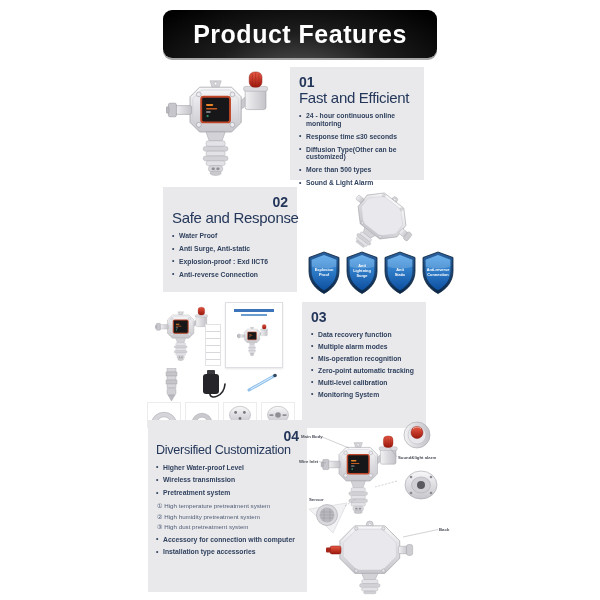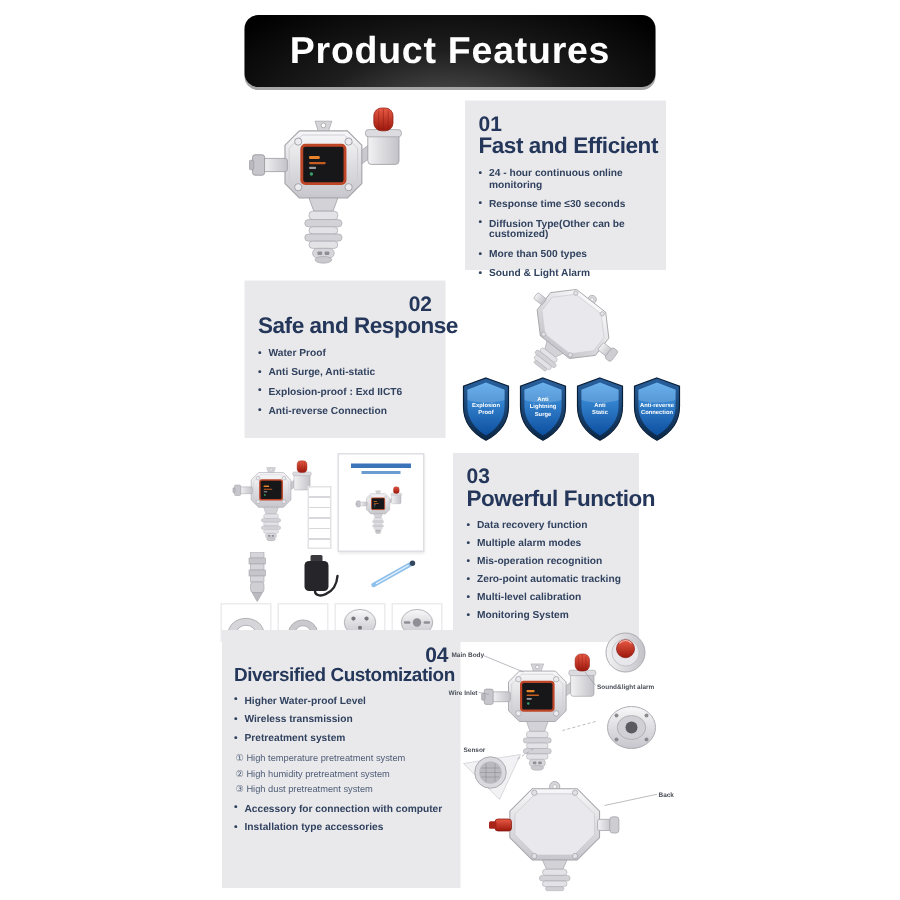--- a/index.html
+++ b/index.html
@@ -7,26 +7,26 @@
   .stage{position:absolute;inset:0;}
 
   
   .banner{position:absolute;left:163px;top:10px;width:274px;height:48px;border-radius:9px;
     background:radial-gradient(ellipse at 50% 135%, #555555 0%, #1e1e1e 45%, #000000 95%);
     display:flex;align-items:center;justify-content:center;box-shadow:0 2px 0 rgba(0,0,0,.35);}
   .banner span{color:#ffffff;font-size:25px;font-weight:bold;letter-spacing:.5px;}
 
   
   .panel{position:absolute;background:#e9e9eb;padding:8px 9px;box-sizing:border-box;color:#24375a;}
-  .p01{left:310px;top:67px;width:134px;height:113px;}
+  .p01{left:290px;top:67px;width:134px;height:113px;}
   .p02{left:163px;top:187px;width:134px;height:105px;}
   .p03{left:302px;top:302px;width:124px;height:126px;}
   .p04{left:148px;top:420px;width:159px;height:172px;padding:9px 8px;}
   .num{font-size:14px;font-weight:800;line-height:1.05;}
-  .stitle{font-size:15px;font-weight:700;line-height:1.1;letter-spacing:-.3px;white-space:nowrap;}
+  .stitle{font-size:15px;font-weight:400;line-height:1.1;letter-spacing:-.3px;white-space:nowrap;}
   .stitle.small{font-size:12.6px;letter-spacing:-.3px;}
   .right{text-align:right;}
   .bullets{margin-top:6px;}
   .b{position:relative;padding-left:7px;font-size:6.8px;font-weight:bold;color:#31425f;margin:5px 0;line-height:1.15;}
   .b::before{content:"•";position:absolute;left:0;top:-0.5px;}
   .p03 .b{margin:4.2px 0;}
   .sub{font-size:6.2px;font-weight:normal;color:#4f5d77;margin:3.6px 0 3.6px 1px;line-height:1.15;}
 
   
   .img01{position:absolute;left:146px;top:60px;width:152px;height:120px;display:flex;align-items:center;justify-content:center;}
@@ -258,21 +258,20 @@
       <svg width="28" height="22" viewBox="0 0 32 24">
         <ellipse cx="16" cy="12" rx="12" ry="10" fill="url(#metalV)" stroke="#a5a5ab" stroke-width="0.6"></ellipse>
         <circle cx="16" cy="12" r="3.2" fill="#8f8f95"></circle>
         <rect x="6" y="11" width="5" height="2" rx="1" fill="#8f8f95"></rect>
           <rect x="21" y="11" width="5" height="2" rx="1" fill="#8f8f95"></rect>
       </svg>
     </div>
   </div>
   <div class="panel p03">
     <div class="num">03</div>
-    <div class="stitle">Powerful Function</div>
     <div class="bullets">
       <div class="b">Data recovery function</div>
       <div class="b">Multiple alarm modes</div>
       <div class="b">Mis-operation recognition</div>
       <div class="b">Zero-point automatic tracking</div>
       <div class="b">Multi-level calibration</div>
       <div class="b">Monitoring System</div>
     </div>
   </div>
 

